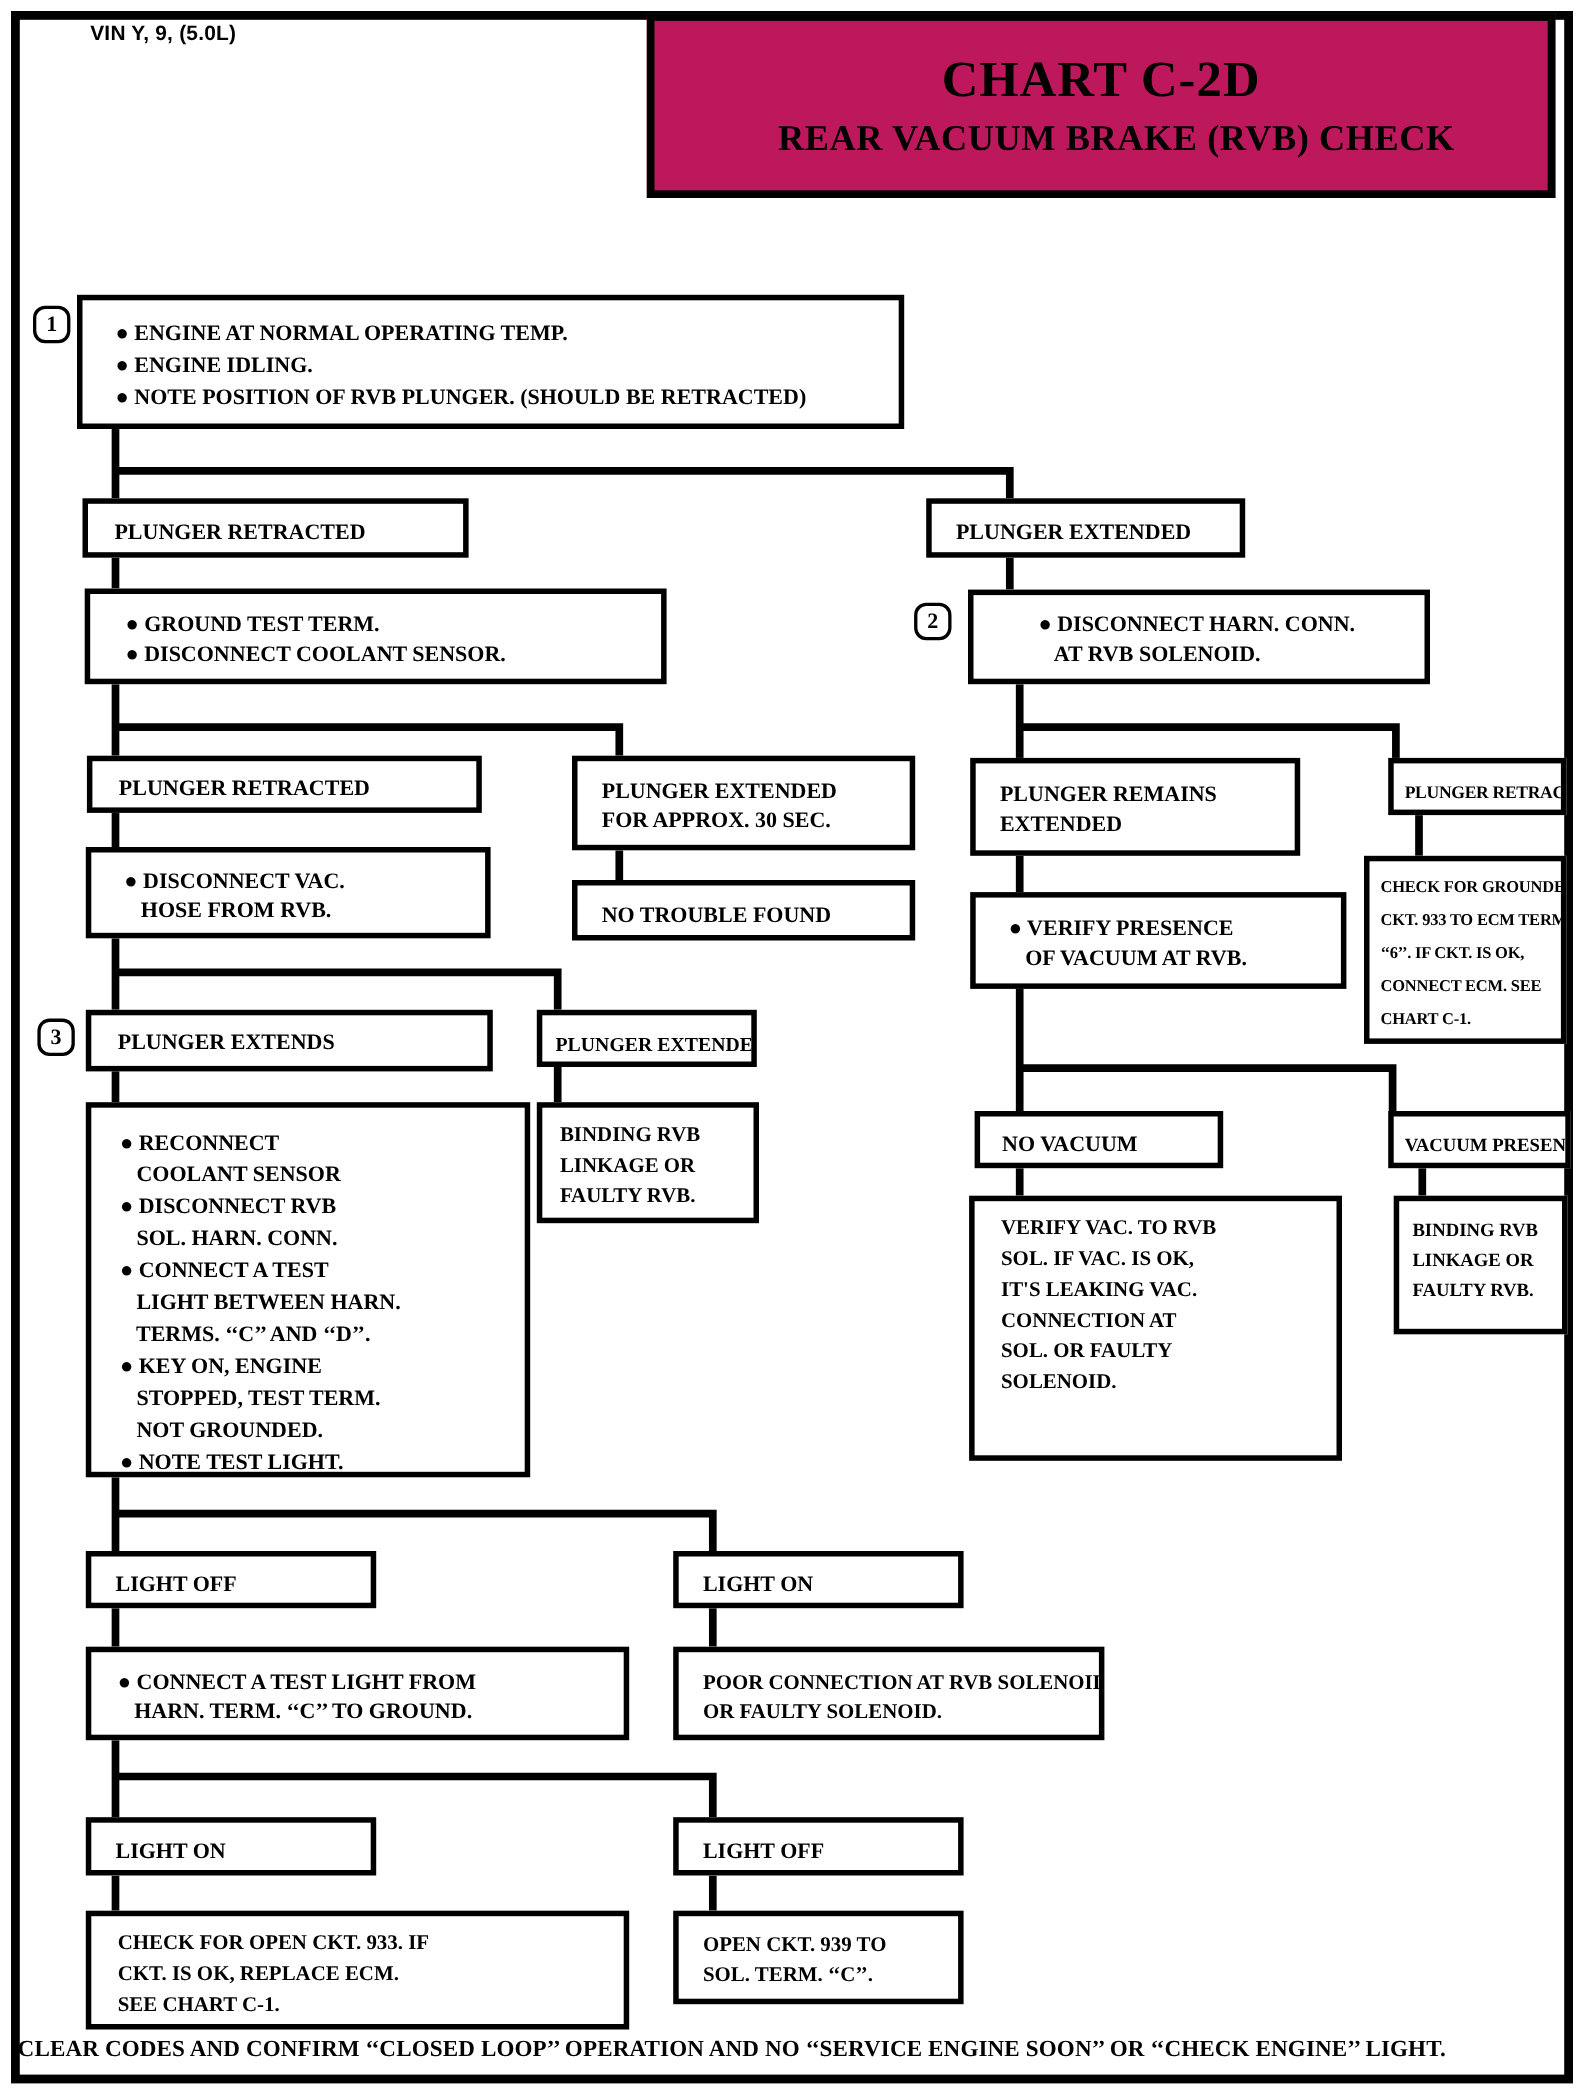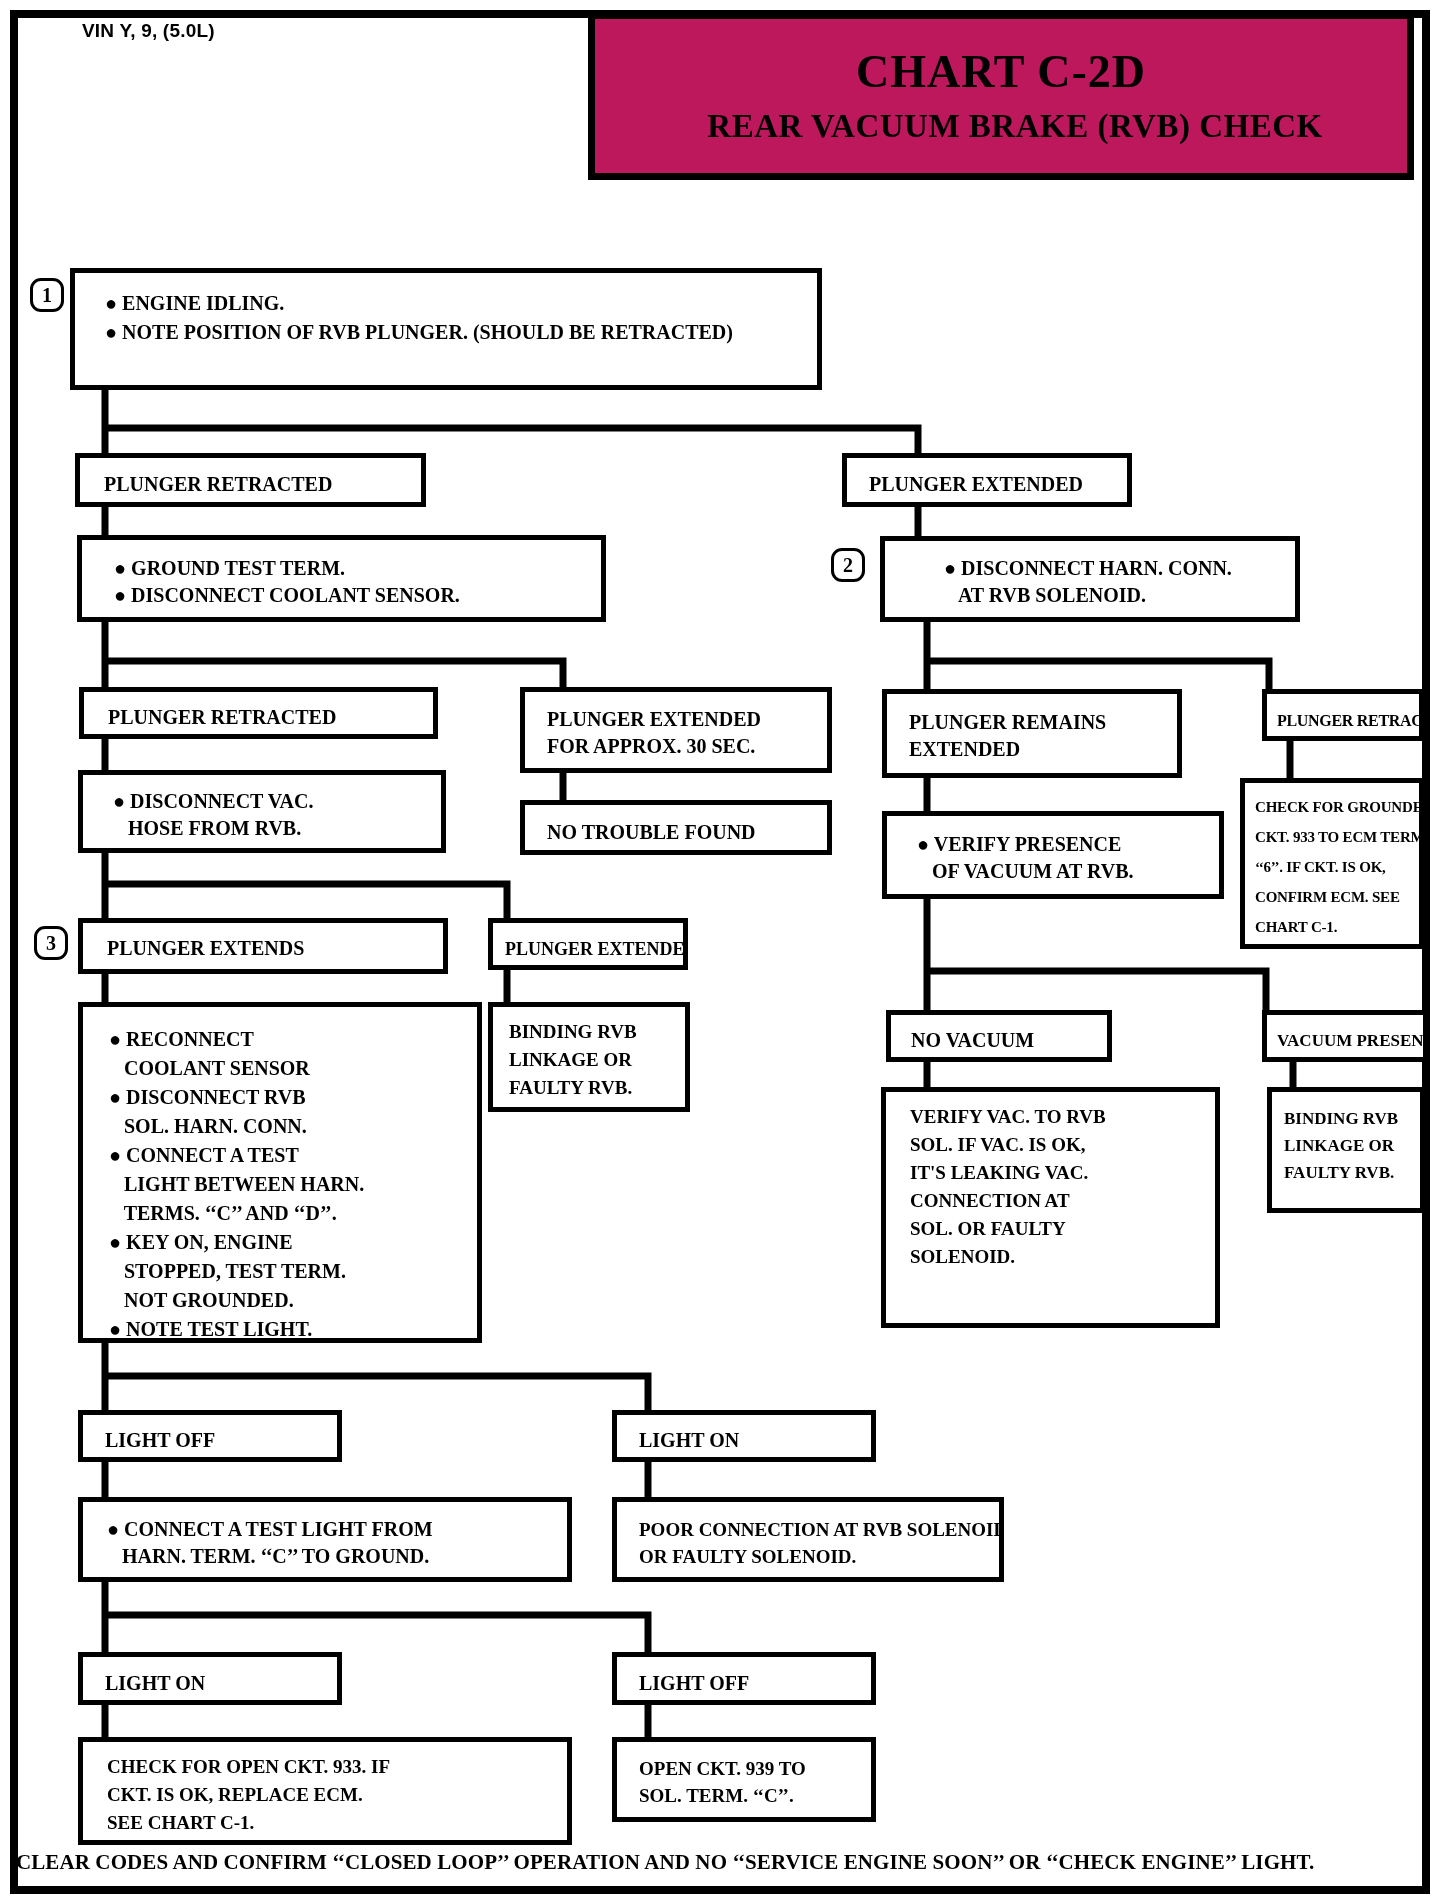--- a/index.html
+++ b/index.html
@@ -114,20 +114,21 @@
   <path d="M105 1582 V1615 H648 V1652 M105 1615 V1652"></path>
   <path d="M105 1705 V1737"></path>
   <path d="M648 1705 V1737"></path>
 </svg>
 
 <div class="stepnum" id="step-1">1</div>
 <div class="stepnum" id="step-2">2</div>
 <div class="stepnum" id="step-3">3</div>
 
 <div class="node" id="n-start">
+    <div class="ln">● ENGINE AT NORMAL OPERATING TEMP.</div>
     <div class="ln">● ENGINE IDLING.</div>
     <div class="ln">● NOTE POSITION OF RVB PLUNGER. (SHOULD BE RETRACTED)</div>
   </div>
 
 <div class="node" id="n-a1">
     <div class="ln">PLUNGER RETRACTED</div>
   </div>
 <div class="node" id="n-b1">
     <div class="ln">PLUNGER EXTENDED</div>
   </div>
@@ -160,21 +161,21 @@
     <div class="ln">● DISCONNECT VAC.</div>
     <div class="ln">   HOSE FROM RVB.</div>
   </div>
 <div class="node" id="n-a6">
     <div class="ln">NO TROUBLE FOUND</div>
   </div>
 <div class="node" id="n-b5">
     <div class="ln">CHECK FOR GROUNDED</div>
     <div class="ln">CKT. 933 TO ECM TERM.</div>
     <div class="ln">‘‘6’’. IF CKT. IS OK,</div>
-    <div class="ln">CONFIRM ECM. SEE</div>
+    <div class="ln">CONNECT ECM. SEE</div>
     <div class="ln">CHART C-1.</div>
   </div>
 <div class="node" id="n-b6">
     <div class="ln">● VERIFY PRESENCE</div>
     <div class="ln">   OF VACUUM AT RVB.</div>
   </div>
 
 <div class="node" id="n-a7">
     <div class="ln">PLUNGER EXTENDS</div>
   </div>

